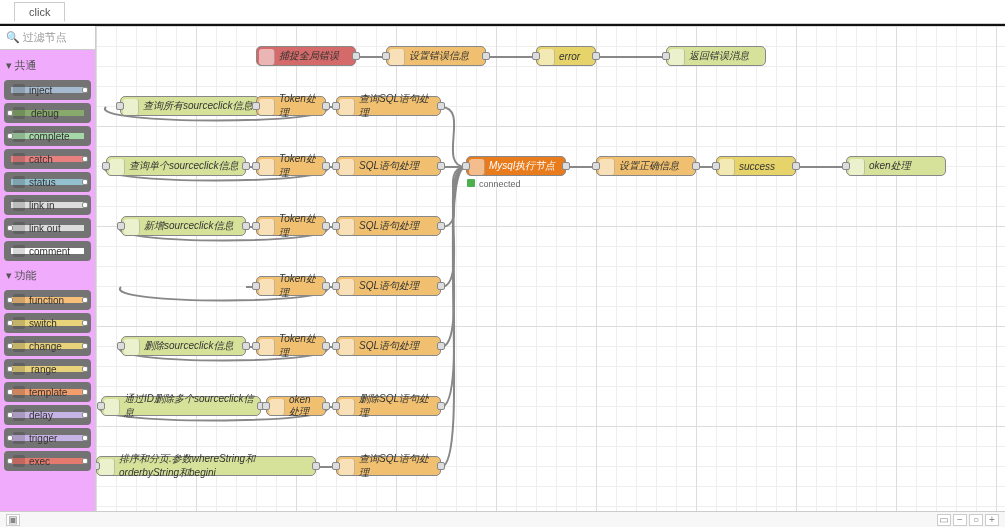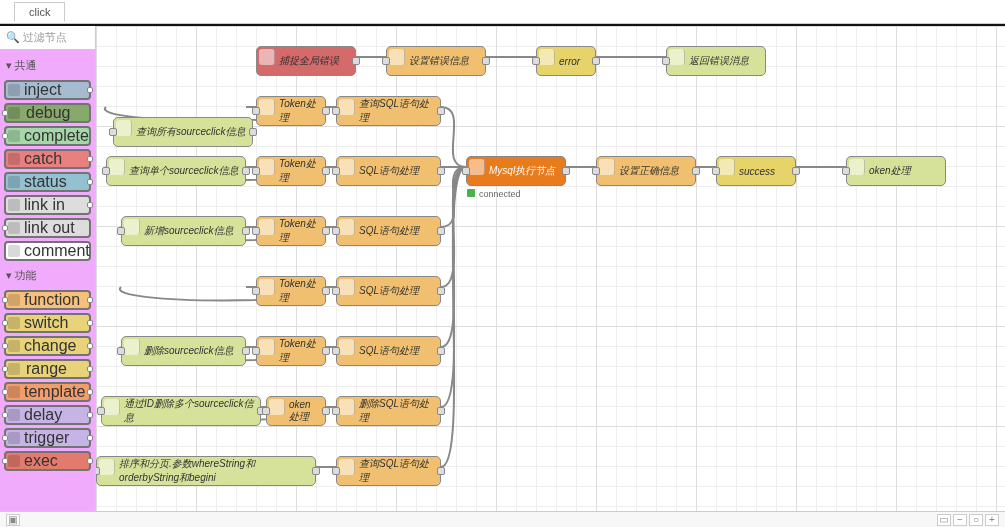--- a/index.html
+++ b/index.html
@@ -2,34 +2,34 @@
 <html><head>
 <meta charset="utf-8">
 <style>
   * { box-sizing: border-box; margin: 0; padding: 0; }
   html, body { width: 1005px; height: 527px; font-family: Arial, Helvetica, sans-serif; font-size: 11px; overflow: hidden; background: #fff; }
   .topbar { height: 26px; background: #111; display: flex; justify-content: flex-end; align-items: center; padding-right: 6px; gap: 4px; }
   .top-btn { background: #3a3a3a; color: #ccc; border: 1px solid #555; height: 18px; padding: 0 6px; display: flex; align-items: center; font-size: 10px; border-radius: 2px; }
   .filter-row { height: 24px; border-bottom: 1px solid #ccc; display: flex; align-items: center; padding-left: 6px; color: #999; font-size: 11px; background: #fff; }
   .palette { width: 96px; background: #f0abfc; border-right: 1px solid #ccc; overflow-y: auto; padding: 4px; }
   .pal-section { color: #555; font-size: 11px; padding: 4px 2px; display: flex; justify-content: space-between; align-items: center; }
-  .pal-node { height: 20px; border-radius: 4px; border: 2px solid #737373; margin: 3px 0; display: flex; align-items: center; font-size: 16px; color: #333; position: relative; padding-left: 18px; }
+  .pal-node { height: 20px; border-radius: 4px; border: 7px solid #737373; margin: 3px 0; display: flex; align-items: center; font-size: 10px; color: #333; position: relative; padding-left: 18px; }
   .pal-node .ic { position: absolute; left: 2px; width: 12px; height: 12px; border-radius: 2px; background: rgba(0,0,0,.15); }
   .pal-node .port-l, .pal-node .port-r { position: absolute; width: 6px; height: 6px; background: #fff; border: 1px solid #888; border-radius: 2px; top: 50%; transform: translateY(-50%); }
   .pal-node .port-l { left: -4px; }
   .pal-node .port-r { right: -4px; }
   .workspace { flex: 1; position: relative; background: #fff; }
   .ws-grid { position: absolute; inset: 0; background-image: linear-gradient(#eee 1px, transparent 1px), linear-gradient(90deg, #eee 1px, transparent 1px); background-size: 20px 20px; }
   .ws-grid-major { position: absolute; inset: 0; background-image: linear-gradient(#ddd 1px, transparent 1px), linear-gradient(90deg, #ddd 1px, transparent 1px); background-size: 100px 100px; pointer-events: none; }
   .tab-row { position: absolute; top: 0; left: 0; right: 0; height: 24px; border-bottom: 1px solid #ccc; display: flex; align-items: center; padding-left: 14px; background: #fff; z-index: 5; }
   .tab-item { padding: 3px 14px; border: 1px solid #ccc; background: #fff; font-size: 11px; color: #555; border-bottom-color: #fff; }
   .canvas { position: absolute; top: 24px; left: 0; right: 0; bottom: 0; overflow: hidden; }
   svg.wires { position: absolute; inset: 0; width: 100%; height: 100%; pointer-events: none; }
   svg.wires path { fill: none; stroke: #888; stroke-width: 2; }
-  .node { position: absolute; height: 30px; border-radius: 5px; border: 1px solid #888; display: flex; align-items: center; font-size: 10px; color: #333; font-style: italic; padding: 0 6px 0 22px; }
+  .node { position: absolute; height: 20px; border-radius: 5px; border: 1px solid #888; display: flex; align-items: center; font-size: 10px; color: #333; font-style: italic; padding: 0 6px 0 22px; }
   .node .nic { position: absolute; left: 2px; top: 2px; width: 16px; height: 16px; border-radius: 3px; background: rgba(255,255,255,.5); border-right: 1px solid rgba(0,0,0,.2); }
   .node .pl, .node .pr { position: absolute; width: 8px; height: 8px; background: #ddd; border: 1px solid #888; border-radius: 2px; top: 50%; transform: translateY(-50%); }
   .node .pl { left: -5px; }
   .node .pr { right: -5px; }
   .status-dot { position: absolute; width: 8px; height: 8px; background: #4caf50; border-radius: 1px; left: 0; bottom: -12px; }
   .status-text { position: absolute; left: 12px; bottom: -14px; font-size: 9px; color: #666; font-style: normal; }
   .footer { height: 16px; border-top: 1px solid #ccc; display: flex; justify-content: space-between; align-items: center; padding: 0 6px; font-size: 10px; color: #888; background: #f7f7f7; }
   .zoom-ctrl { display: flex; gap: 2px; }
   .zoom-ctrl span { width: 14px; height: 12px; border: 1px solid #ccc; display: flex; align-items: center; justify-content: center; background: #fff; }
 </style>
@@ -204,21 +204,21 @@
             <span class="nic"></span>
             <span>error</span>
             <span class="pl"></span>
             <span class="pr"></span>
           </div>
           <div class="node" style="left: 570px; top: 20px; width: 100px; background: rgb(214, 226, 154);">
             <span class="nic"></span>
             <span>返回错误消息</span>
             <span class="pl"></span>
           </div>
-          <div class="node" style="left: 17px; top: 70px; width: 140px; background: rgb(214, 226, 154); margin-top: 21px;">
+          <div class="node" style="left: 24px; top: 70px; width: 140px; background: rgb(214, 226, 154);">
             <span class="nic"></span>
             <span>查询所有sourceclick信息</span>
             <span class="pl"></span>
             <span class="pr"></span>
           </div>
           <div class="node" style="left: 160px; top: 70px; width: 70px; background: rgb(240, 192, 112);">
             <span class="nic"></span>
             <span>Token处理</span>
             <span class="pl"></span>
             <span class="pr"></span>

